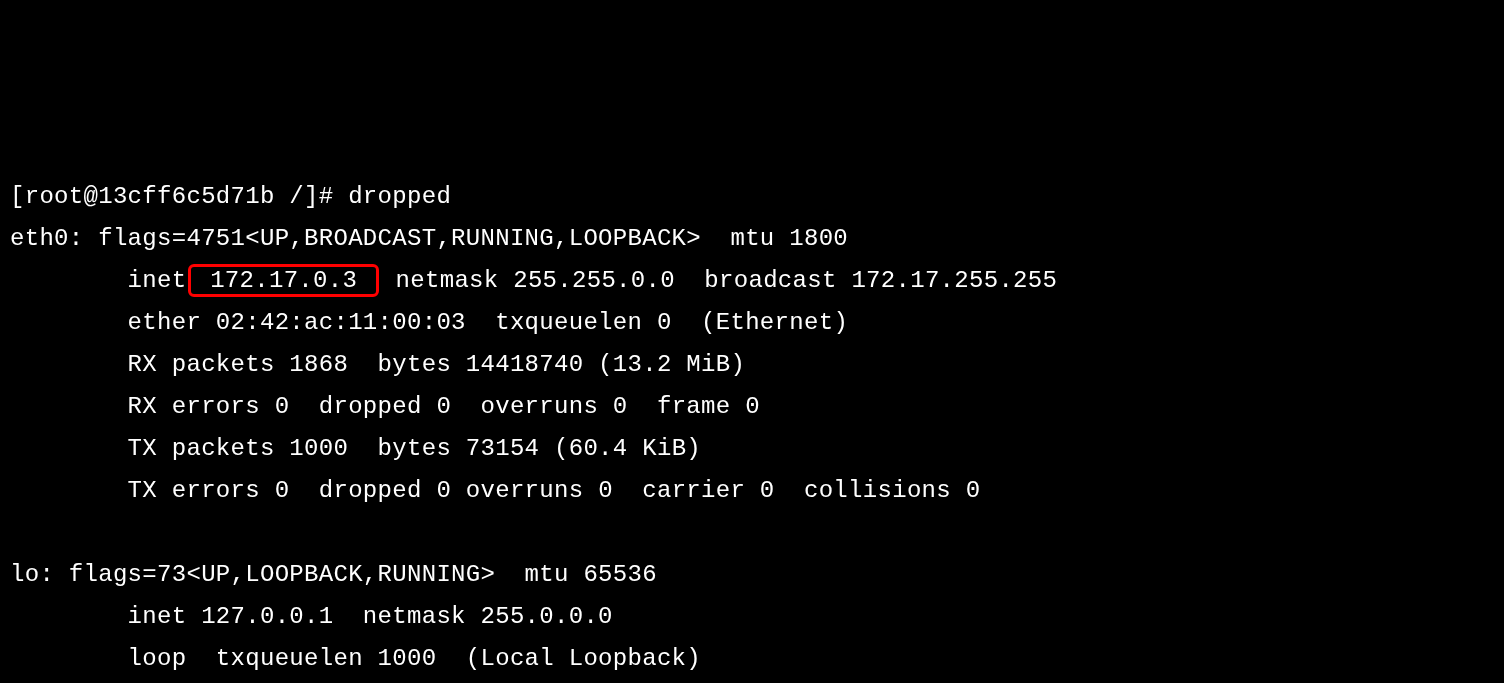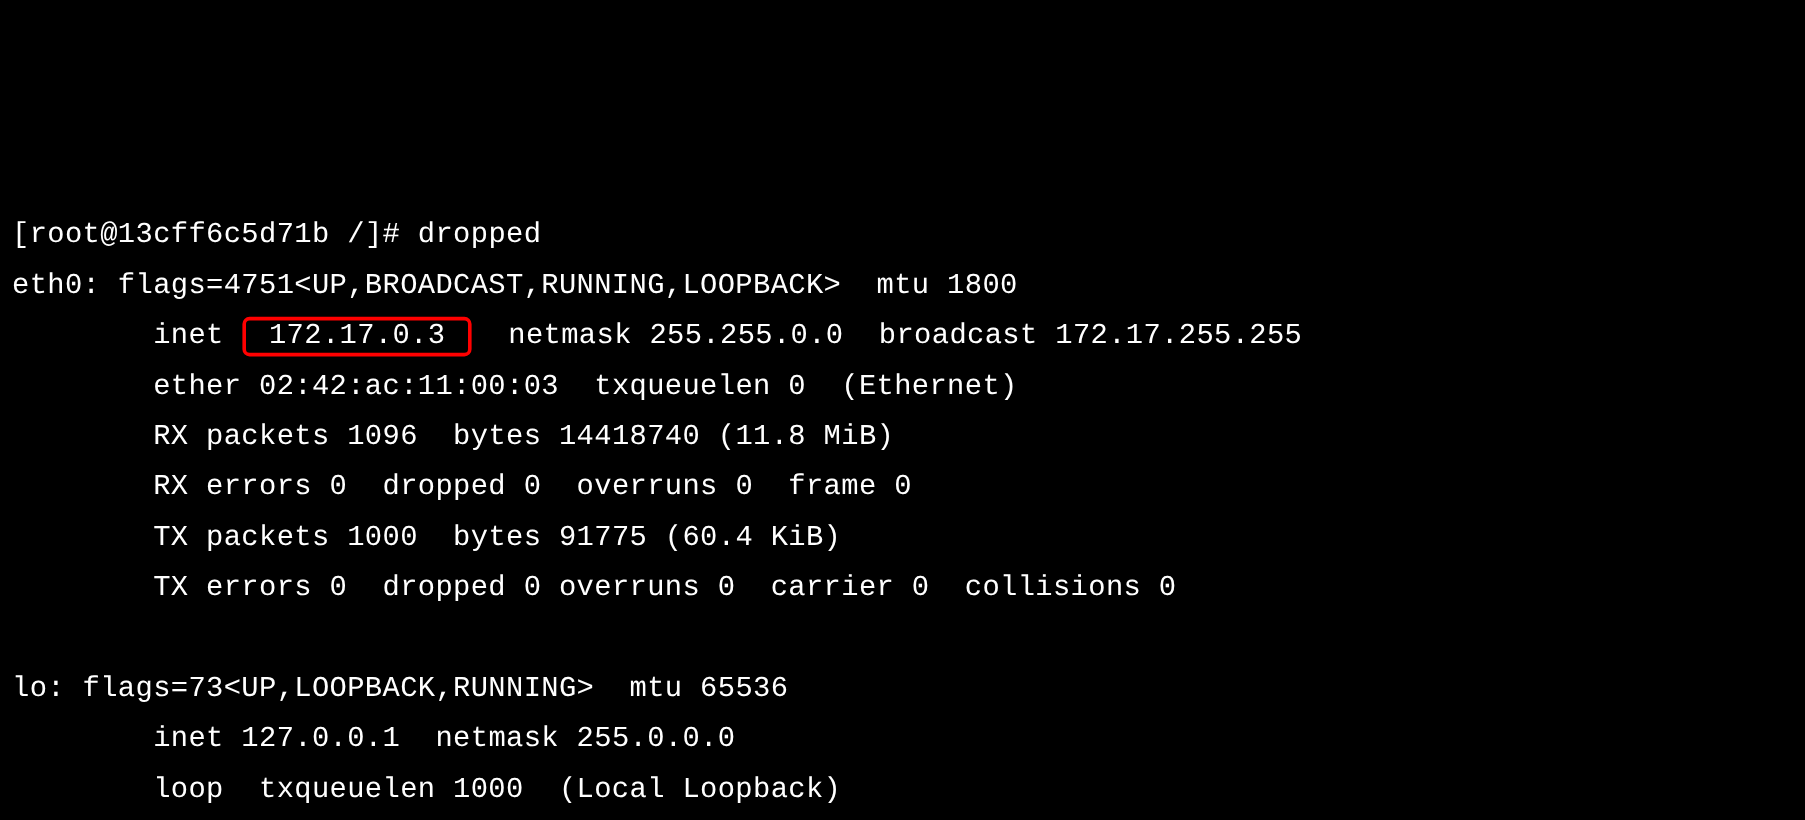--- a/index.html
+++ b/index.html
@@ -17,35 +17,35 @@
       white-space: pre;
       letter-spacing: 0.3px;
     }
     .terminal-output {
       display: block;
     }
     .highlight-box {
       border: 3px solid #ff0000;
       border-radius: 6px;
       padding: 0 4px;
-      margin: 0 16px;
+      margin: 0 2px;
     }
   </style>
 </head>
 <body>
 
 
 
 <div class="terminal-output">[<span>root</span>@<span>13cff6c5d71b</span> <span>/</span>]<span>#</span> <span>dropped</span>
 <span>eth0</span>: flags=<span>4751</span>&lt;<span>UP,BROADCAST,RUNNING,LOOPBACK</span>&gt;  mtu <span>1800</span>
         inet<span class="highlight-box"> <span>172.17.0.3</span> </span> netmask <span>255.255.0.0</span>  broadcast <span>172.17.255.255</span>
         ether <span>02:42:ac:11:00:03</span>  txqueuelen <span>0</span>  (<span>Ethernet</span>)
-        RX packets <span>1096</span>  bytes <span>14418740</span> (<span>11.8 MiB</span>)
+        RX packets <span>1868</span>  bytes <span>14418740</span> (<span>13.2 MiB</span>)
         RX errors <span>0</span>  dropped <span>0</span>  overruns <span>0</span>  frame <span>0</span>
-        TX packets <span>1000</span>  bytes <span>91775</span> (<span>60.4 KiB</span>)
+        TX packets <span>1000</span>  bytes <span>73154</span> (<span>60.4 KiB</span>)
         TX errors <span>0</span>  dropped <span>0</span> overruns <span>0</span>  carrier <span>0</span>  collisions <span>0</span>
 
 <span>lo</span>: flags=<span>73</span>&lt;<span>UP,LOOPBACK,RUNNING</span>&gt;  mtu <span>65536</span>
         inet <span>127.0.0.1</span>  netmask <span>255.0.0.0</span>
         loop  txqueuelen <span>1000</span>  (<span>Local Loopback</span>)
         RX packets   bytes  ()
         RX errors   dropped   overruns   frame 
         TX packets   bytes  ()
         TX errors   dropped  overruns   carrier   collisions </div>
 

